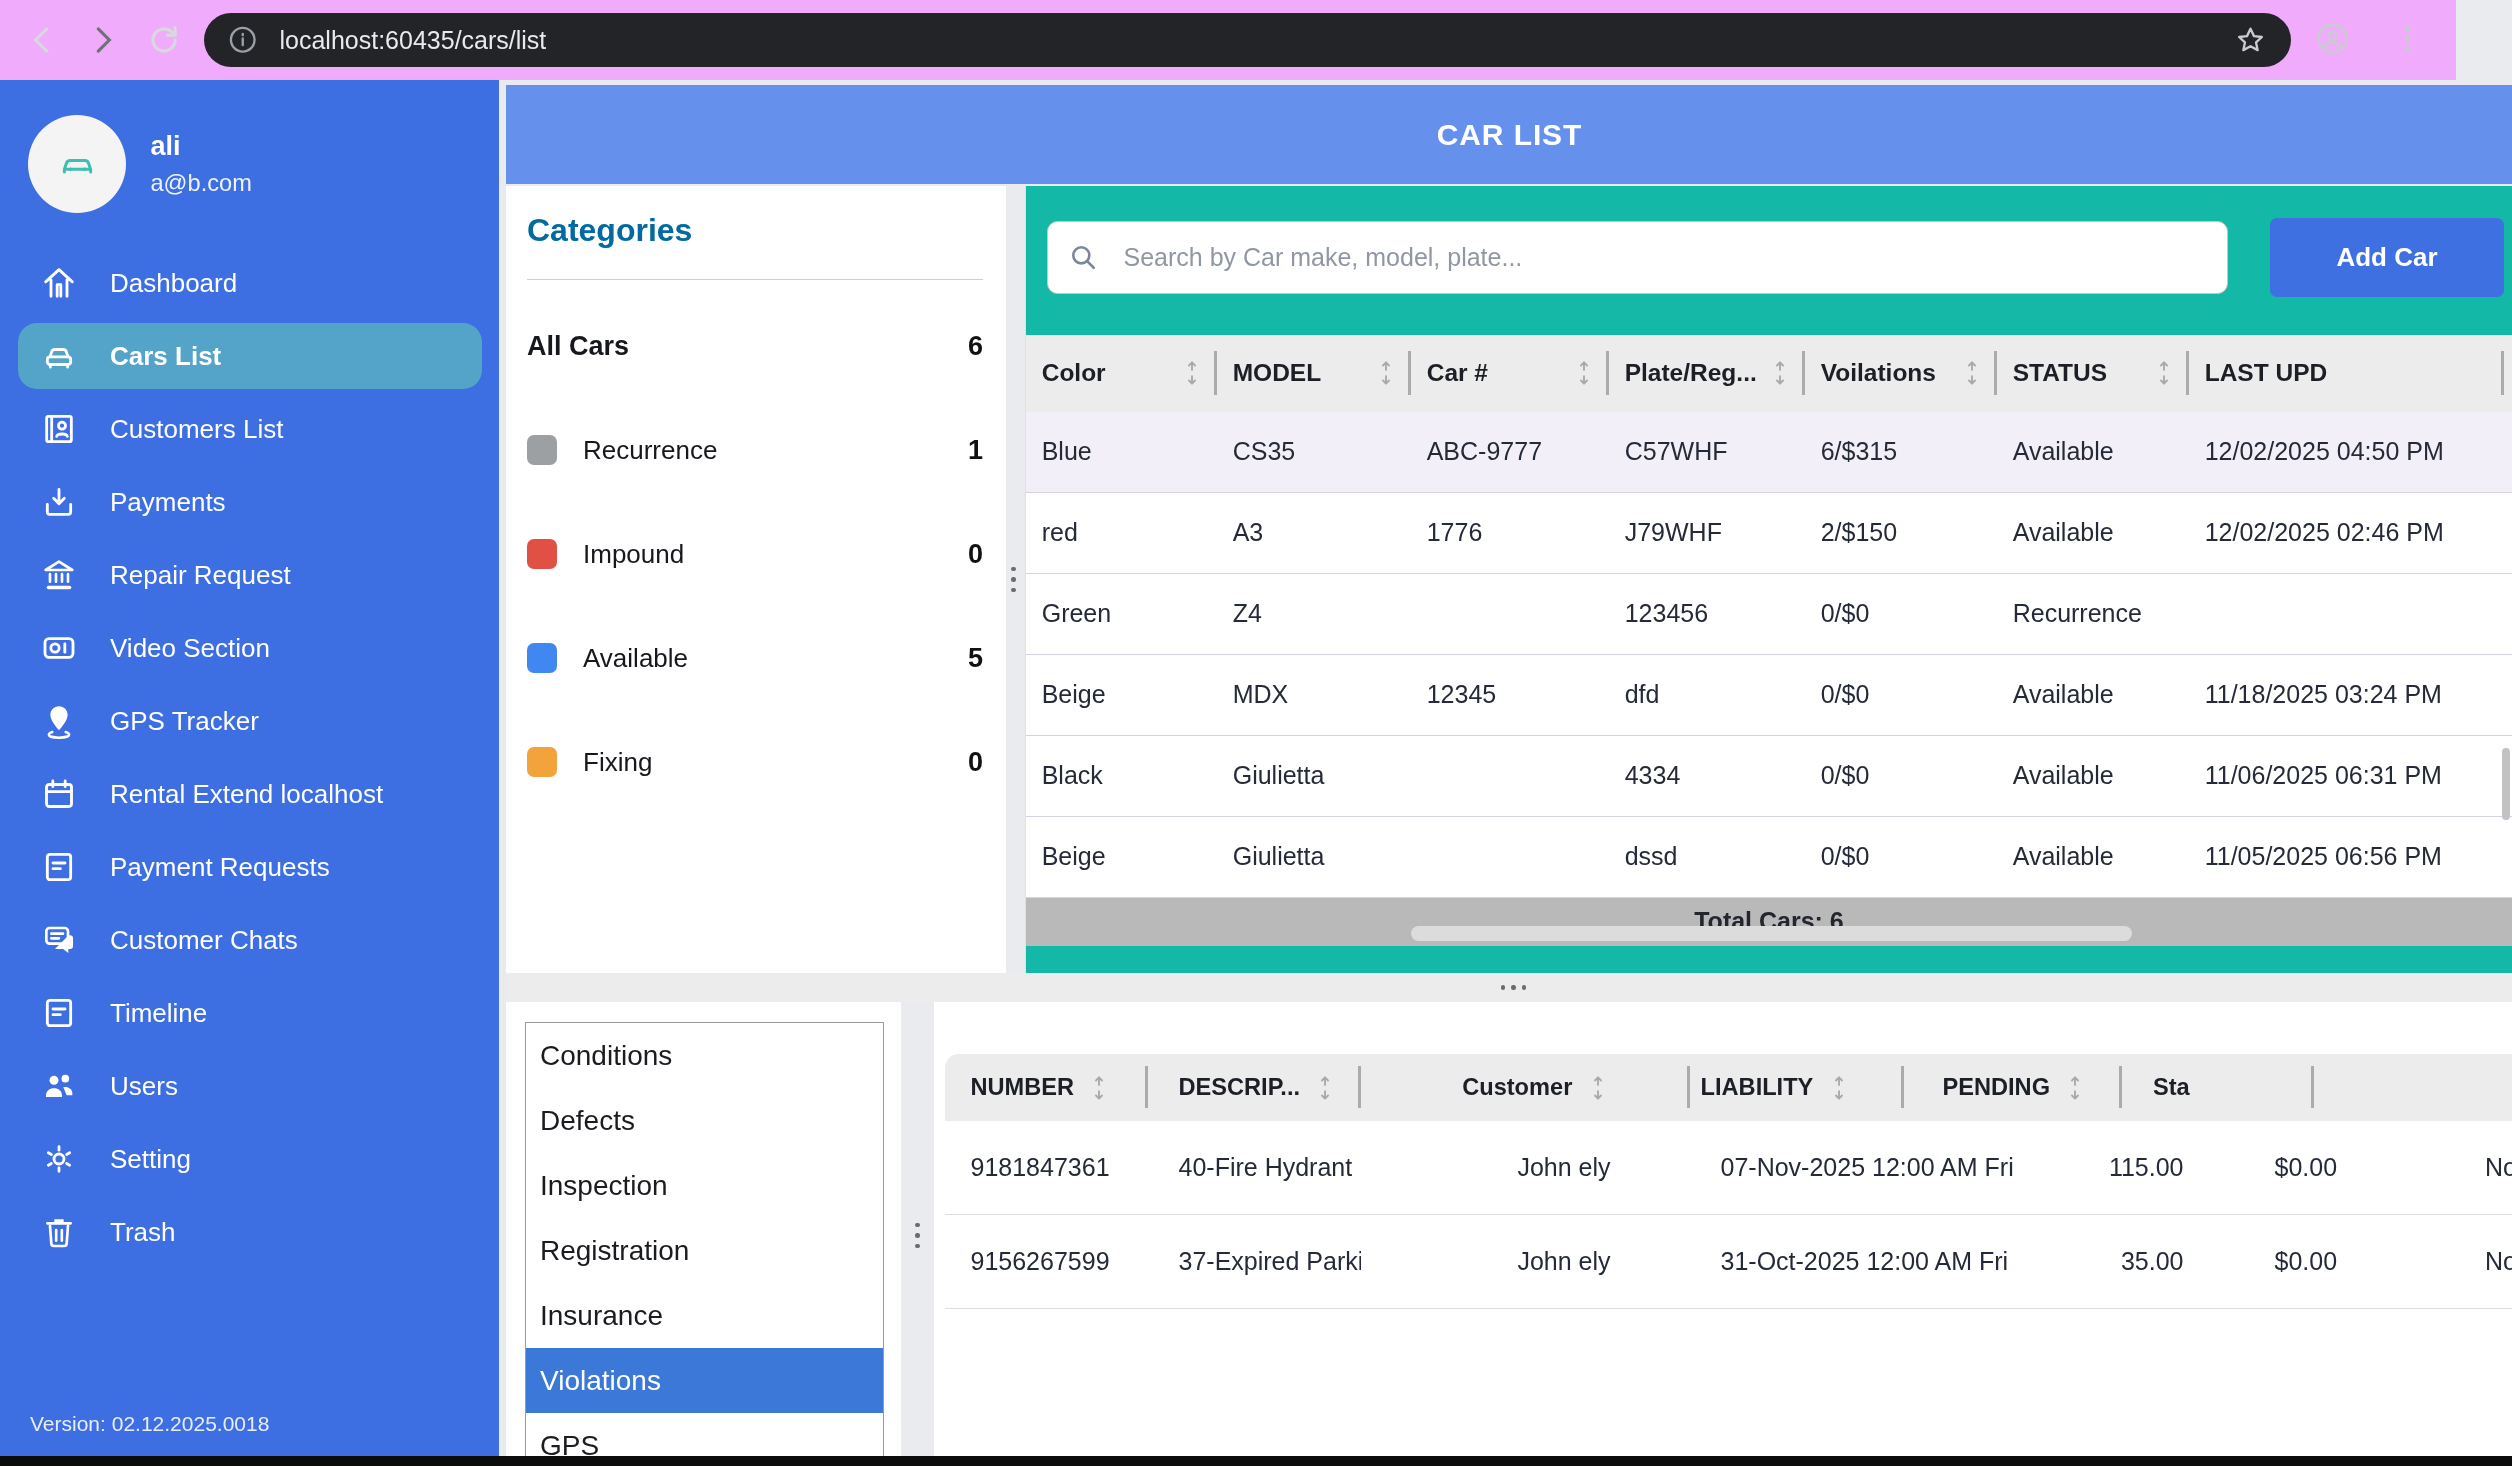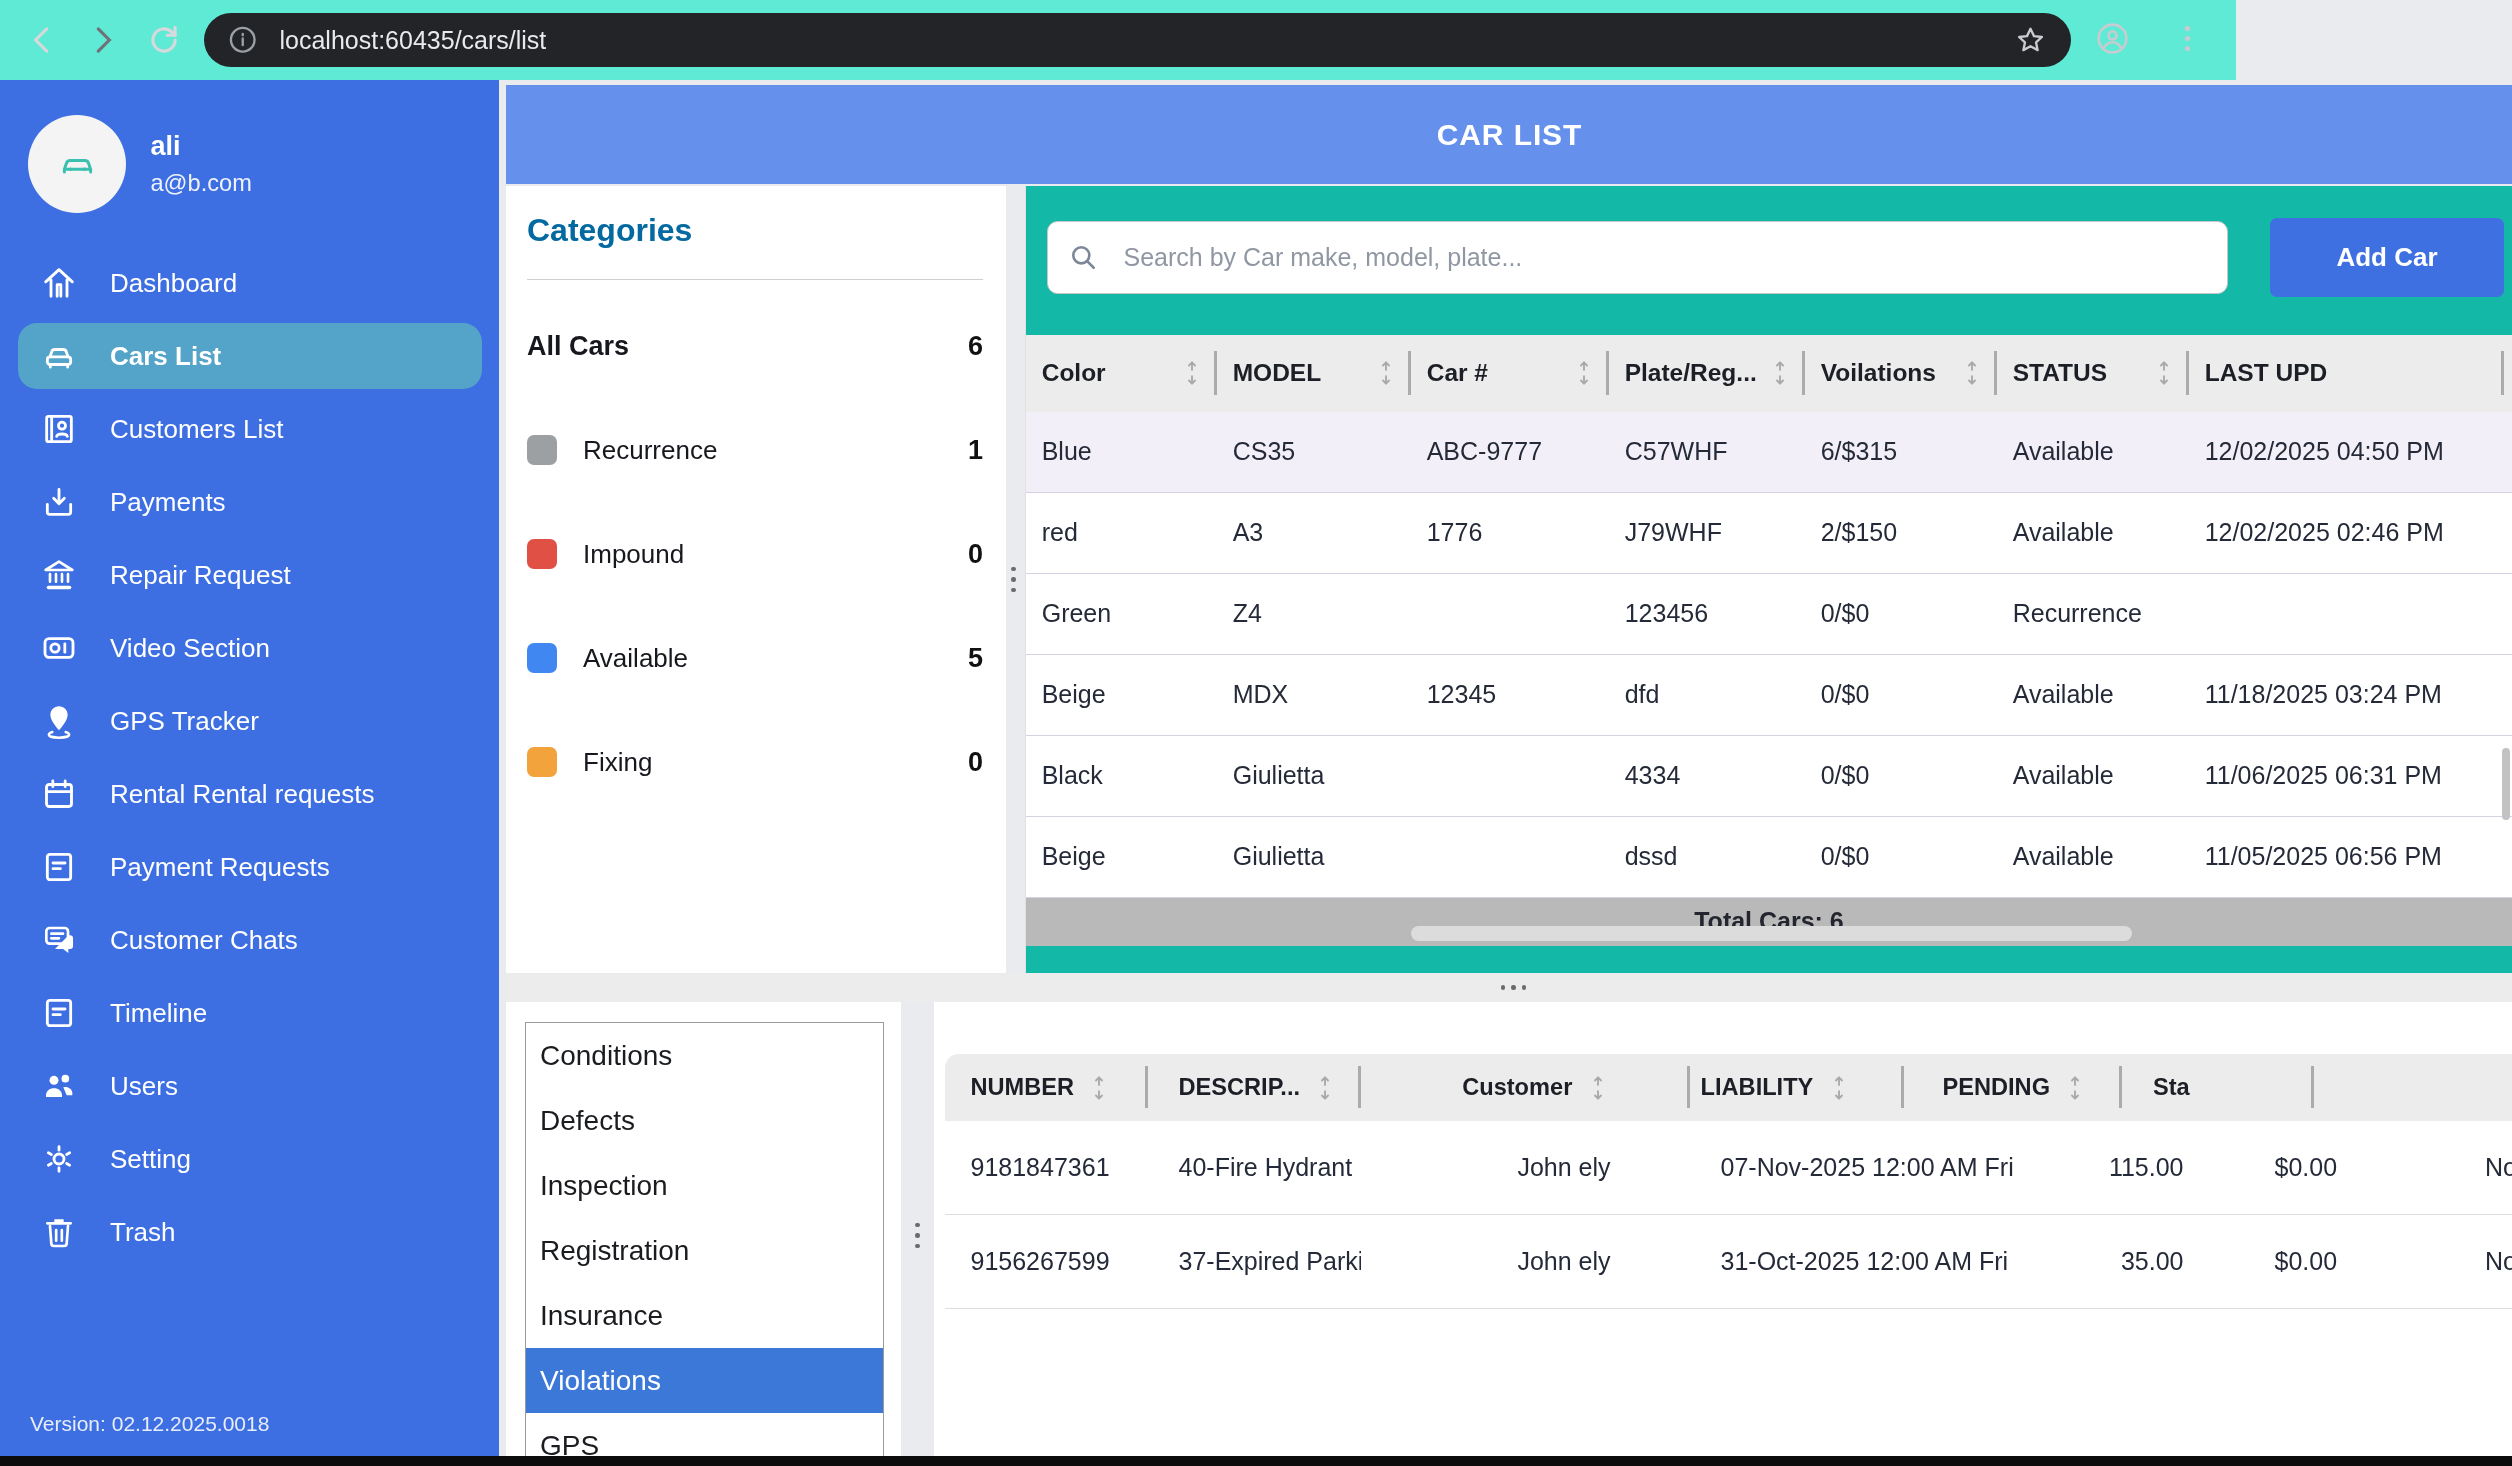--- a/index.html
+++ b/index.html
@@ -1,22 +1,22 @@
 <!DOCTYPE html>
 <html style="font-size:14px"><head>
 <meta charset="utf-8">
 <style>
   * { margin:0; padding:0; box-sizing:border-box; }
   html,body { width:2512px; height:1466px; overflow:hidden; background:#e9ebee;
               font-family:"Liberation Sans", sans-serif; }
   .screen { position:relative; width:2512px; height:1466px; overflow:hidden; }
 
   
-  .chrome { position:absolute; top:0; left:0; width:2236px; height:80px;
-            background:#5eead4; display:flex; align-items:center; }
+  .chrome { position:absolute; top:0; left:0; width:2456px; height:80px;
+            background:#f0abfc; display:flex; align-items:center; }
   .nav-ic { width:38px; height:38px; margin-left:23px; flex:0 0 auto; cursor:pointer; }
   .nav-ic svg { width:100%; height:100%; }
   .urlbar { height:54px; flex:1 1 auto; margin:0 23px 0 21px; background:#232427;
             border-radius:27px; display:flex; align-items:center; padding:0 23px; }
   .urlbar .info { width:31.5px; height:31.5px; }
   .url-text { color:#e8eaed; font-size:25px; margin-left:21px; flex:1 1 auto; }
   .urlbar .star { width:35px; height:35px; }
   .chrome-right { display:flex; align-items:center; gap:38px; margin-right:30px; }
   .chrome-right svg { width:37px; height:37px; }
 
@@ -241,21 +241,21 @@
               <path d="M12 3.2c2.9 0 5.2 2.3 5.2 5.2 0 3.6-5.2 9.1-5.2 9.1S6.8 12 6.8 8.4c0-2.9 2.3-5.2 5.2-5.2z" fill="#fff"></path>
               <path d="M8 18.6c-1.3.4-2.1 1-2.1 1.6 0 1 2.7 1.8 6.1 1.8s6.1-.8 6.1-1.8c0-.6-.8-1.2-2.1-1.6" stroke="#fff" stroke-width="1.5" fill="none" stroke-linecap="round"></path>
             </svg></span>
         <span>GPS Tracker</span>
       </div>
       <div class="nav-item">
         <span class="nicon"><svg viewBox="0 0 24 24">
               <rect x="4.5" y="6.3" width="15" height="13.2" rx="1.6" stroke="#fff" stroke-width="1.7" fill="none"></rect>
               <path d="M8.3 4.2v3.4M15.7 4.2v3.4M4.5 10.6h15" stroke="#fff" stroke-width="1.7" stroke-linecap="round"></path>
             </svg></span>
-        <span>Rental Rental requests</span>
+        <span>Rental Extend localhost</span>
       </div>
       <div class="nav-item">
         <span class="nicon"><svg viewBox="0 0 24 24">
               <rect x="5" y="4.4" width="14" height="15.2" rx="1.6" stroke="#fff" stroke-width="1.7" fill="none"></rect>
               <path d="M8.4 9.6h7.2M8.4 13h4.4" stroke="#fff" stroke-width="1.7" stroke-linecap="round"></path>
             </svg></span>
         <span>Payment Requests</span>
       </div>
       <div class="nav-item">
         <span class="nicon"><svg viewBox="0 0 24 24">

